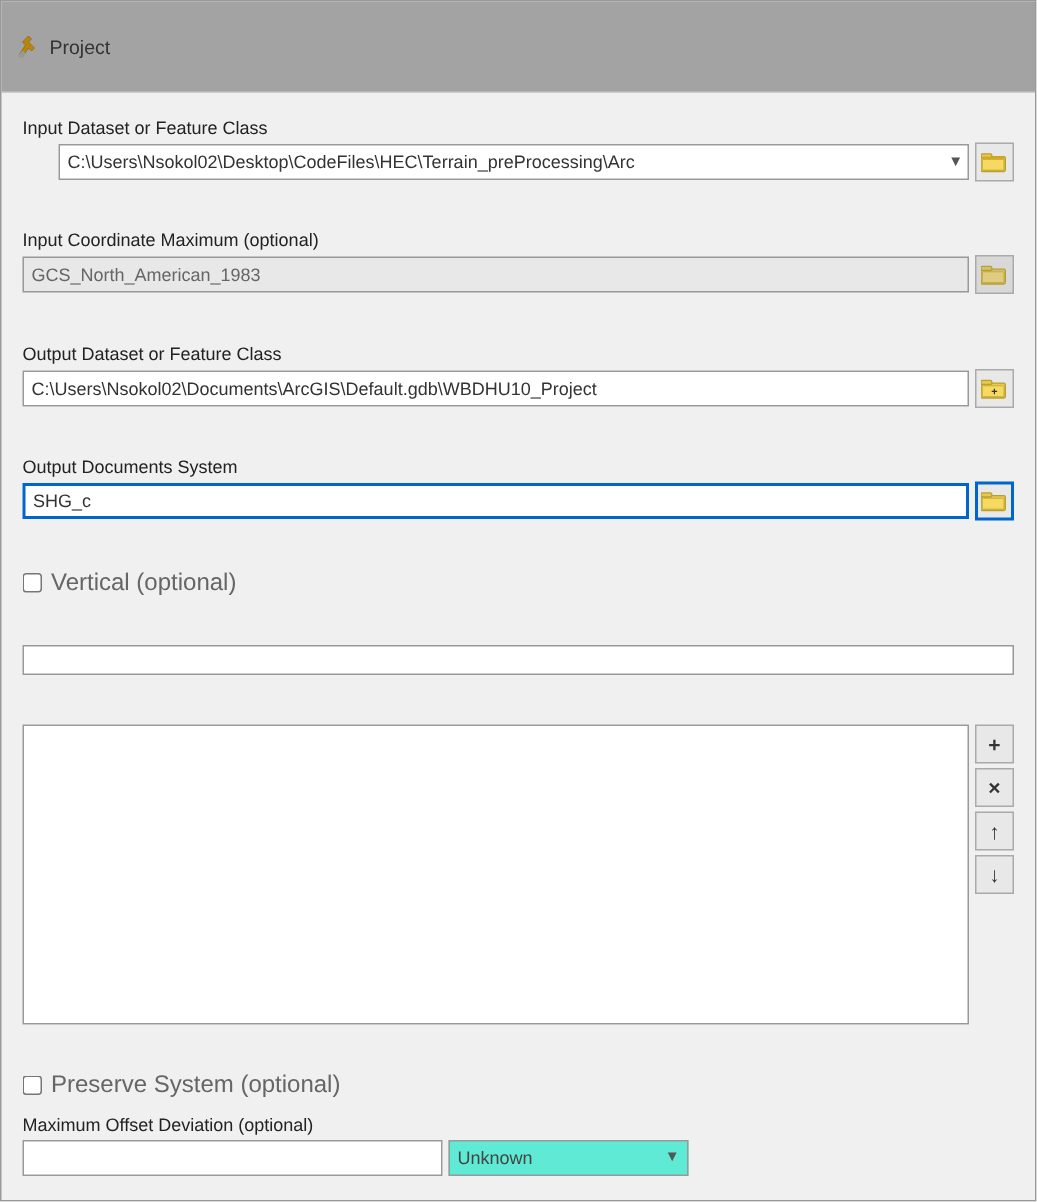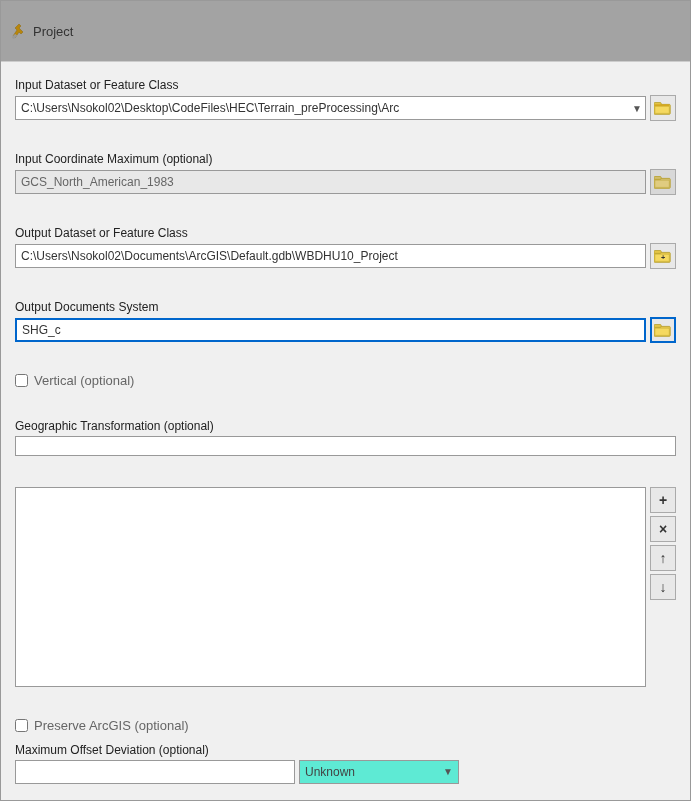--- a/index.html
+++ b/index.html
@@ -85,21 +85,21 @@
     .checkbox-row {
       display: flex;
       align-items: center;
       gap: 6px;
     }
     .checkbox-row input[type="checkbox"] {
       width: 13px;
       height: 13px;
     }
     .checkbox-label {
-      font-size: 13px;
+      font-size: 16px;
       color: #666;
     }
     .geo-transform-area {
       display: flex;
       flex-direction: column;
       gap: 3px;
     }
     .list-area-row {
       display: flex;
       gap: 4px;
@@ -186,21 +186,21 @@
       <rect x="1" y="12" width="5" height="3" rx="1" fill="#999" transform="rotate(-45 3.5 13.5)"></rect>
     </svg>
     <span class="title-bar-text">Project</span>
   </div>
 
   <div class="content">
 
     <div class="field-group">
       <label class="field-label">Input Dataset or Feature Class</label>
       <div class="field-row">
-        <div style="flex:1; position:relative;">
+        <div style="flex:1; position:relative;margin-left:24px;">
           <input type="text" class="text-input" style="width: 100%; padding-right: 20px;" value="C:\Users\Nsokol02\Desktop\CodeFiles\HEC\Terrain_preProcessing\Arc">
           <span style="position:absolute; right:4px; top:50%; transform:translateY(-50%); font-size:10px; color:#555;">▼</span>
         </div>
         <button class="icon-btn">
           <svg class="folder-svg" viewBox="0 0 20 16">
             <rect x="0" y="4" width="18" height="11" rx="1" fill="#e8c84a" stroke="#b8a030" stroke-width="1"></rect>
             <rect x="0" y="2" width="8" height="3" rx="1" fill="#e8c84a" stroke="#b8a030" stroke-width="1"></rect>
             <rect x="1" y="6" width="16" height="8" rx="1" fill="#f5d960" stroke="#b8a030" stroke-width="0.5"></rect>
             <rect x="1" y="4" width="16" height="2" fill="#d4a820"></rect>
           </svg>
@@ -250,38 +250,37 @@
         </button>
       </div>
     </div>
 
     <div class="checkbox-row">
       <input type="checkbox" style="">
       <span class="checkbox-label">Vertical (optional)</span>
     </div>
 
     <div class="geo-transform-area">
-      <label class="field-label">Geographic Transformation (optional)</label>
       <input type="text" class="text-input" style="width: 100%;">
     </div>
 
     <div class="list-area-row">
       <div class="list-box"></div>
       <div class="side-buttons">
         <button class="side-btn">+</button>
         <button class="side-btn">×</button>
         <button class="side-btn">↑</button>
         <button class="side-btn">↓</button>
       </div>
     </div>
 
     <div class="bottom-section">
       <div class="checkbox-row">
         <input type="checkbox" style="">
-        <span class="checkbox-label">Preserve ArcGIS (optional)</span>
+        <span class="checkbox-label">Preserve System (optional)</span>
       </div>
 
       <div class="field-group">
         <label class="field-label">Maximum Offset Deviation (optional)</label>
         <div class="max-offset-row">
           <input type="text" class="max-offset-input" style="">
           <div class="dropdown">
             <span>Unknown</span>
             <span class="dropdown-arrow">▼</span>
           </div>

